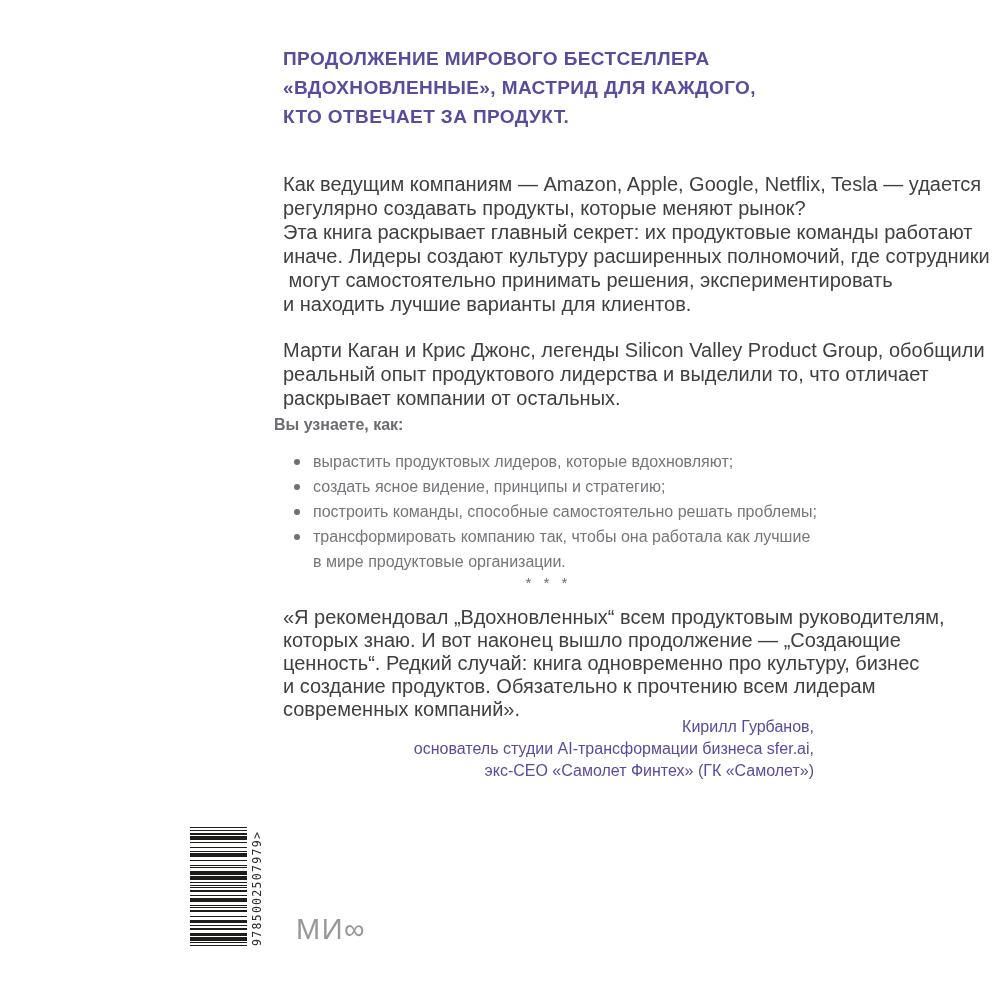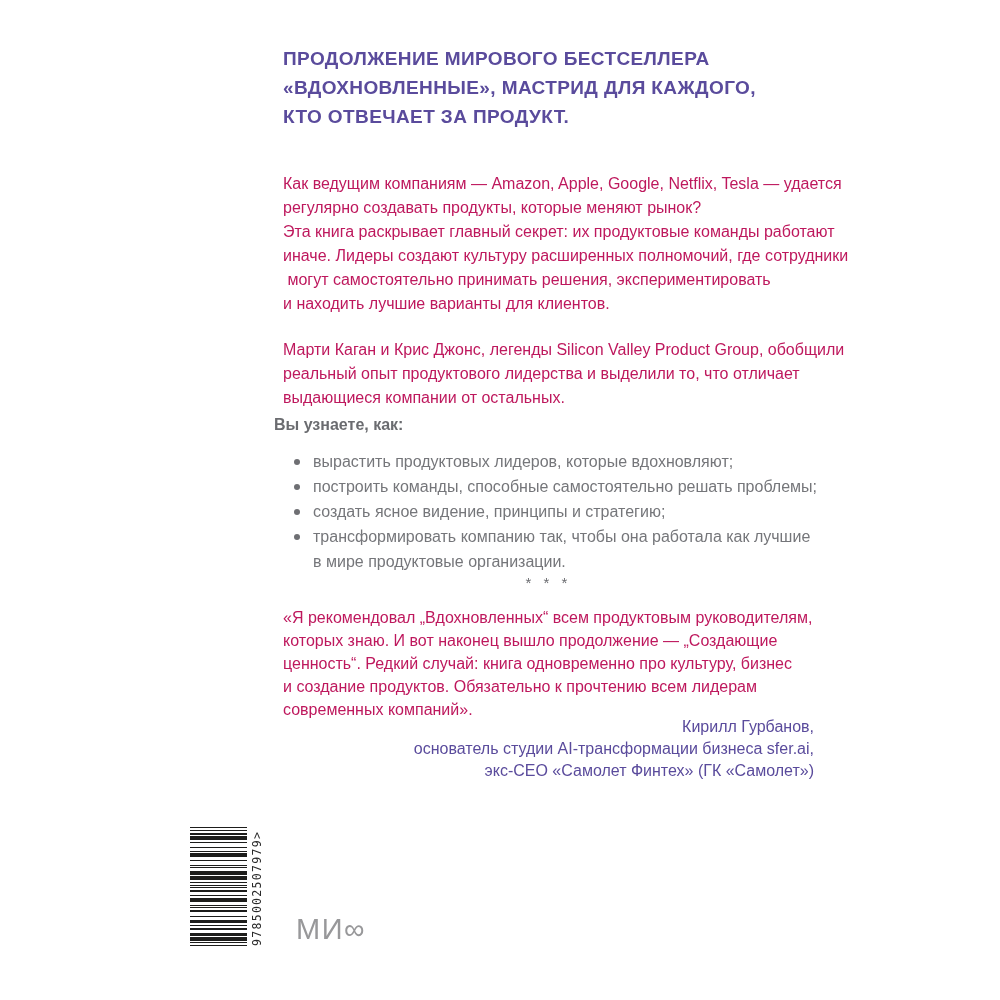--- a/index.html
+++ b/index.html
@@ -15,22 +15,22 @@
   .abs { position: absolute; }
 
   .headline {
     left: 283px; top: 44px;
     font-size: 19px; line-height: 29px; font-weight: 700;
     letter-spacing: 0.4px;
     color: #5a4b9c;
     white-space: pre;
   }
   .body-text {
-    font-size: 16px; line-height: 24px;
-    color: #be185d;
+    font-size: 20px; line-height: 24px;
+    color: #404040;
     white-space: pre;
   }
   .intro   { left: 283px; top: 172px; }
   .authors { left: 283px; top: 338px; }
 
   .learn { left: 274px; top: 412px; }
   .learn-heading {
     font-size: 16px; line-height: 25px; font-weight: 700;
     color: #6b6c70;
     white-space: pre;
@@ -105,28 +105,28 @@
 
   <div class="abs body-text intro">Как ведущим компаниям — Amazon, Apple, Google, Netflix, Tesla — удается
 регулярно создавать продукты, которые меняют рынок?
 Эта книга раскрывает главный секрет: их продуктовые команды работают
 иначе. Лидеры создают культуру расширенных полномочий, где сотрудники
  могут самостоятельно принимать решения, экспериментировать
 и находить лучшие варианты для клиентов.</div>
 
   <div class="abs body-text authors">Марти Каган и Крис Джонс, легенды Silicon Valley Product Group, обобщили
 реальный опыт продуктового лидерства и выделили то, что отличает
-выдающиеся компании от остальных.</div>
+раскрывает компании от остальных.</div>
 
   <div class="abs learn">
     <div class="learn-heading">Вы узнаете, как:</div>
     <ul class="learn-list">
       <li><span class="dot"></span><span>вырастить продуктовых лидеров, которые вдохновляют;</span></li>
+      <li><span class="dot"></span><span>создать ясное видение, принципы и стратегию;</span></li>
       <li><span class="dot"></span><span>построить команды, способные самостоятельно решать проблемы;</span></li>
-      <li><span class="dot"></span><span>создать ясное видение, принципы и стратегию;</span></li>
       <li><span class="dot"></span><span>трансформировать компанию так, чтобы она работала как лучшие
 в мире продуктовые организации.</span></li>
     </ul>
   </div>
 
   <div class="abs separator">* * *</div>
 
   <div class="abs body-text quote">«Я рекомендовал „Вдохновленных“ всем продуктовым руководителям,
 которых знаю. И вот наконец вышло продолжение — „Создающие
 ценность“. Редкий случай: книга одновременно про культуру, бизнес

